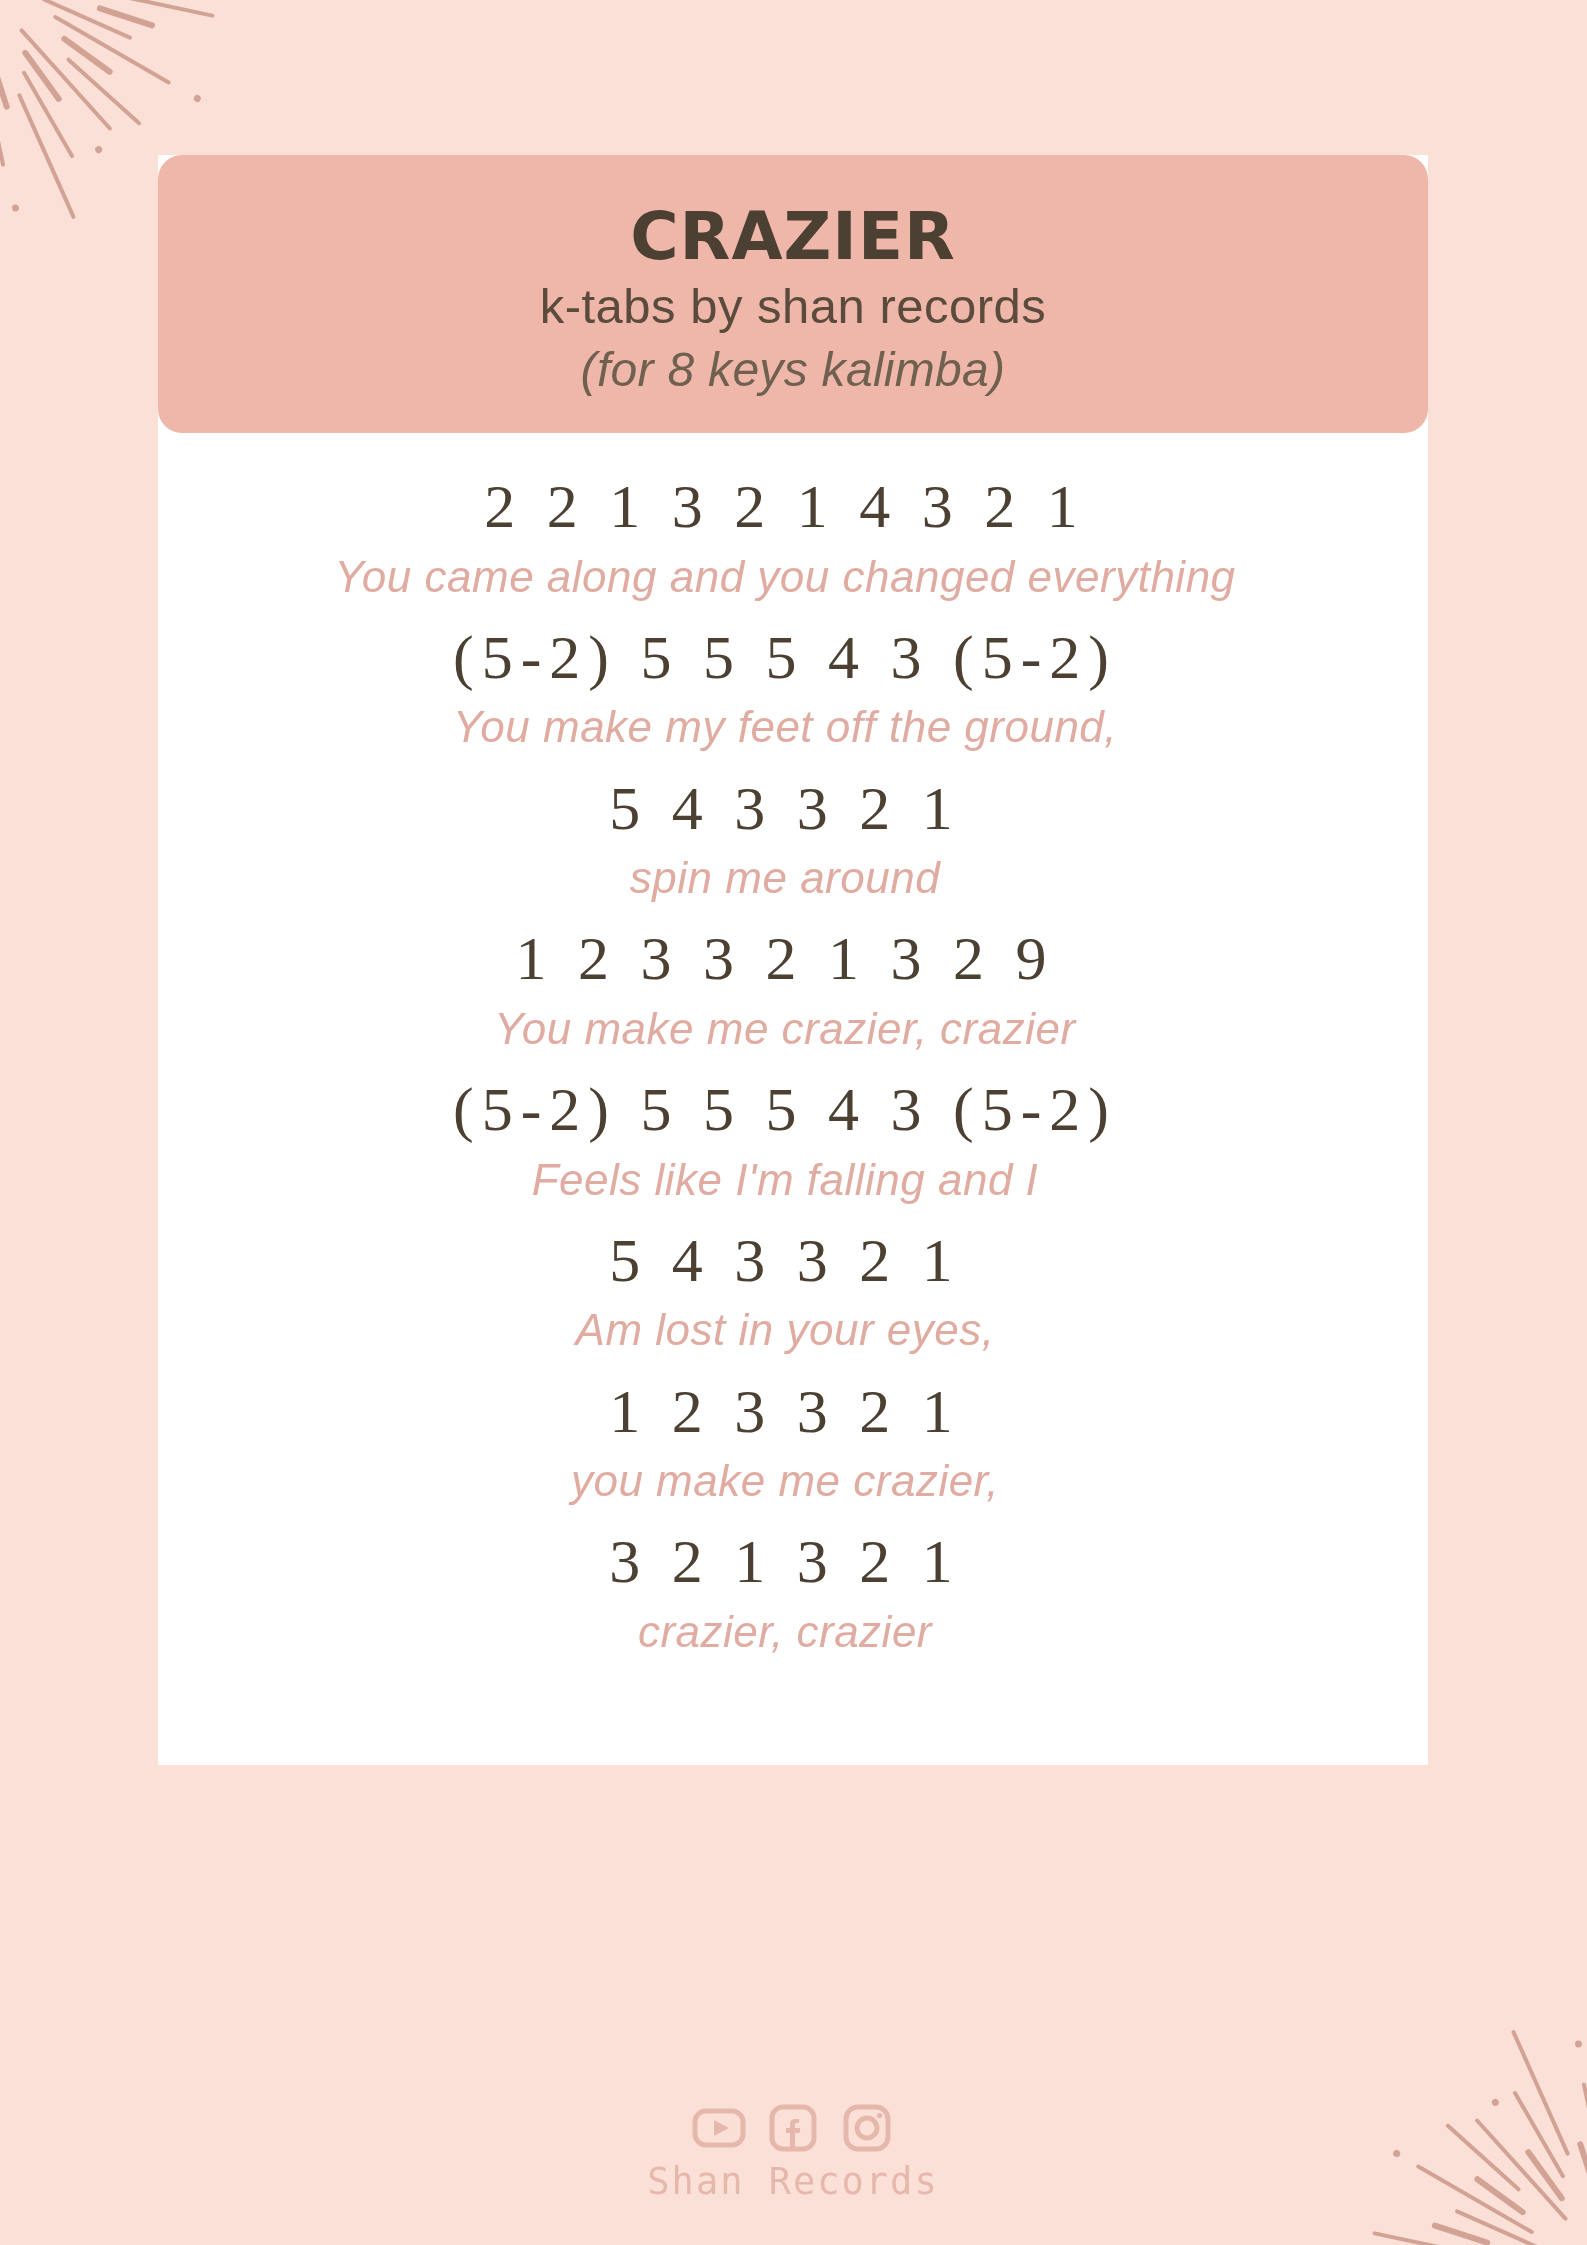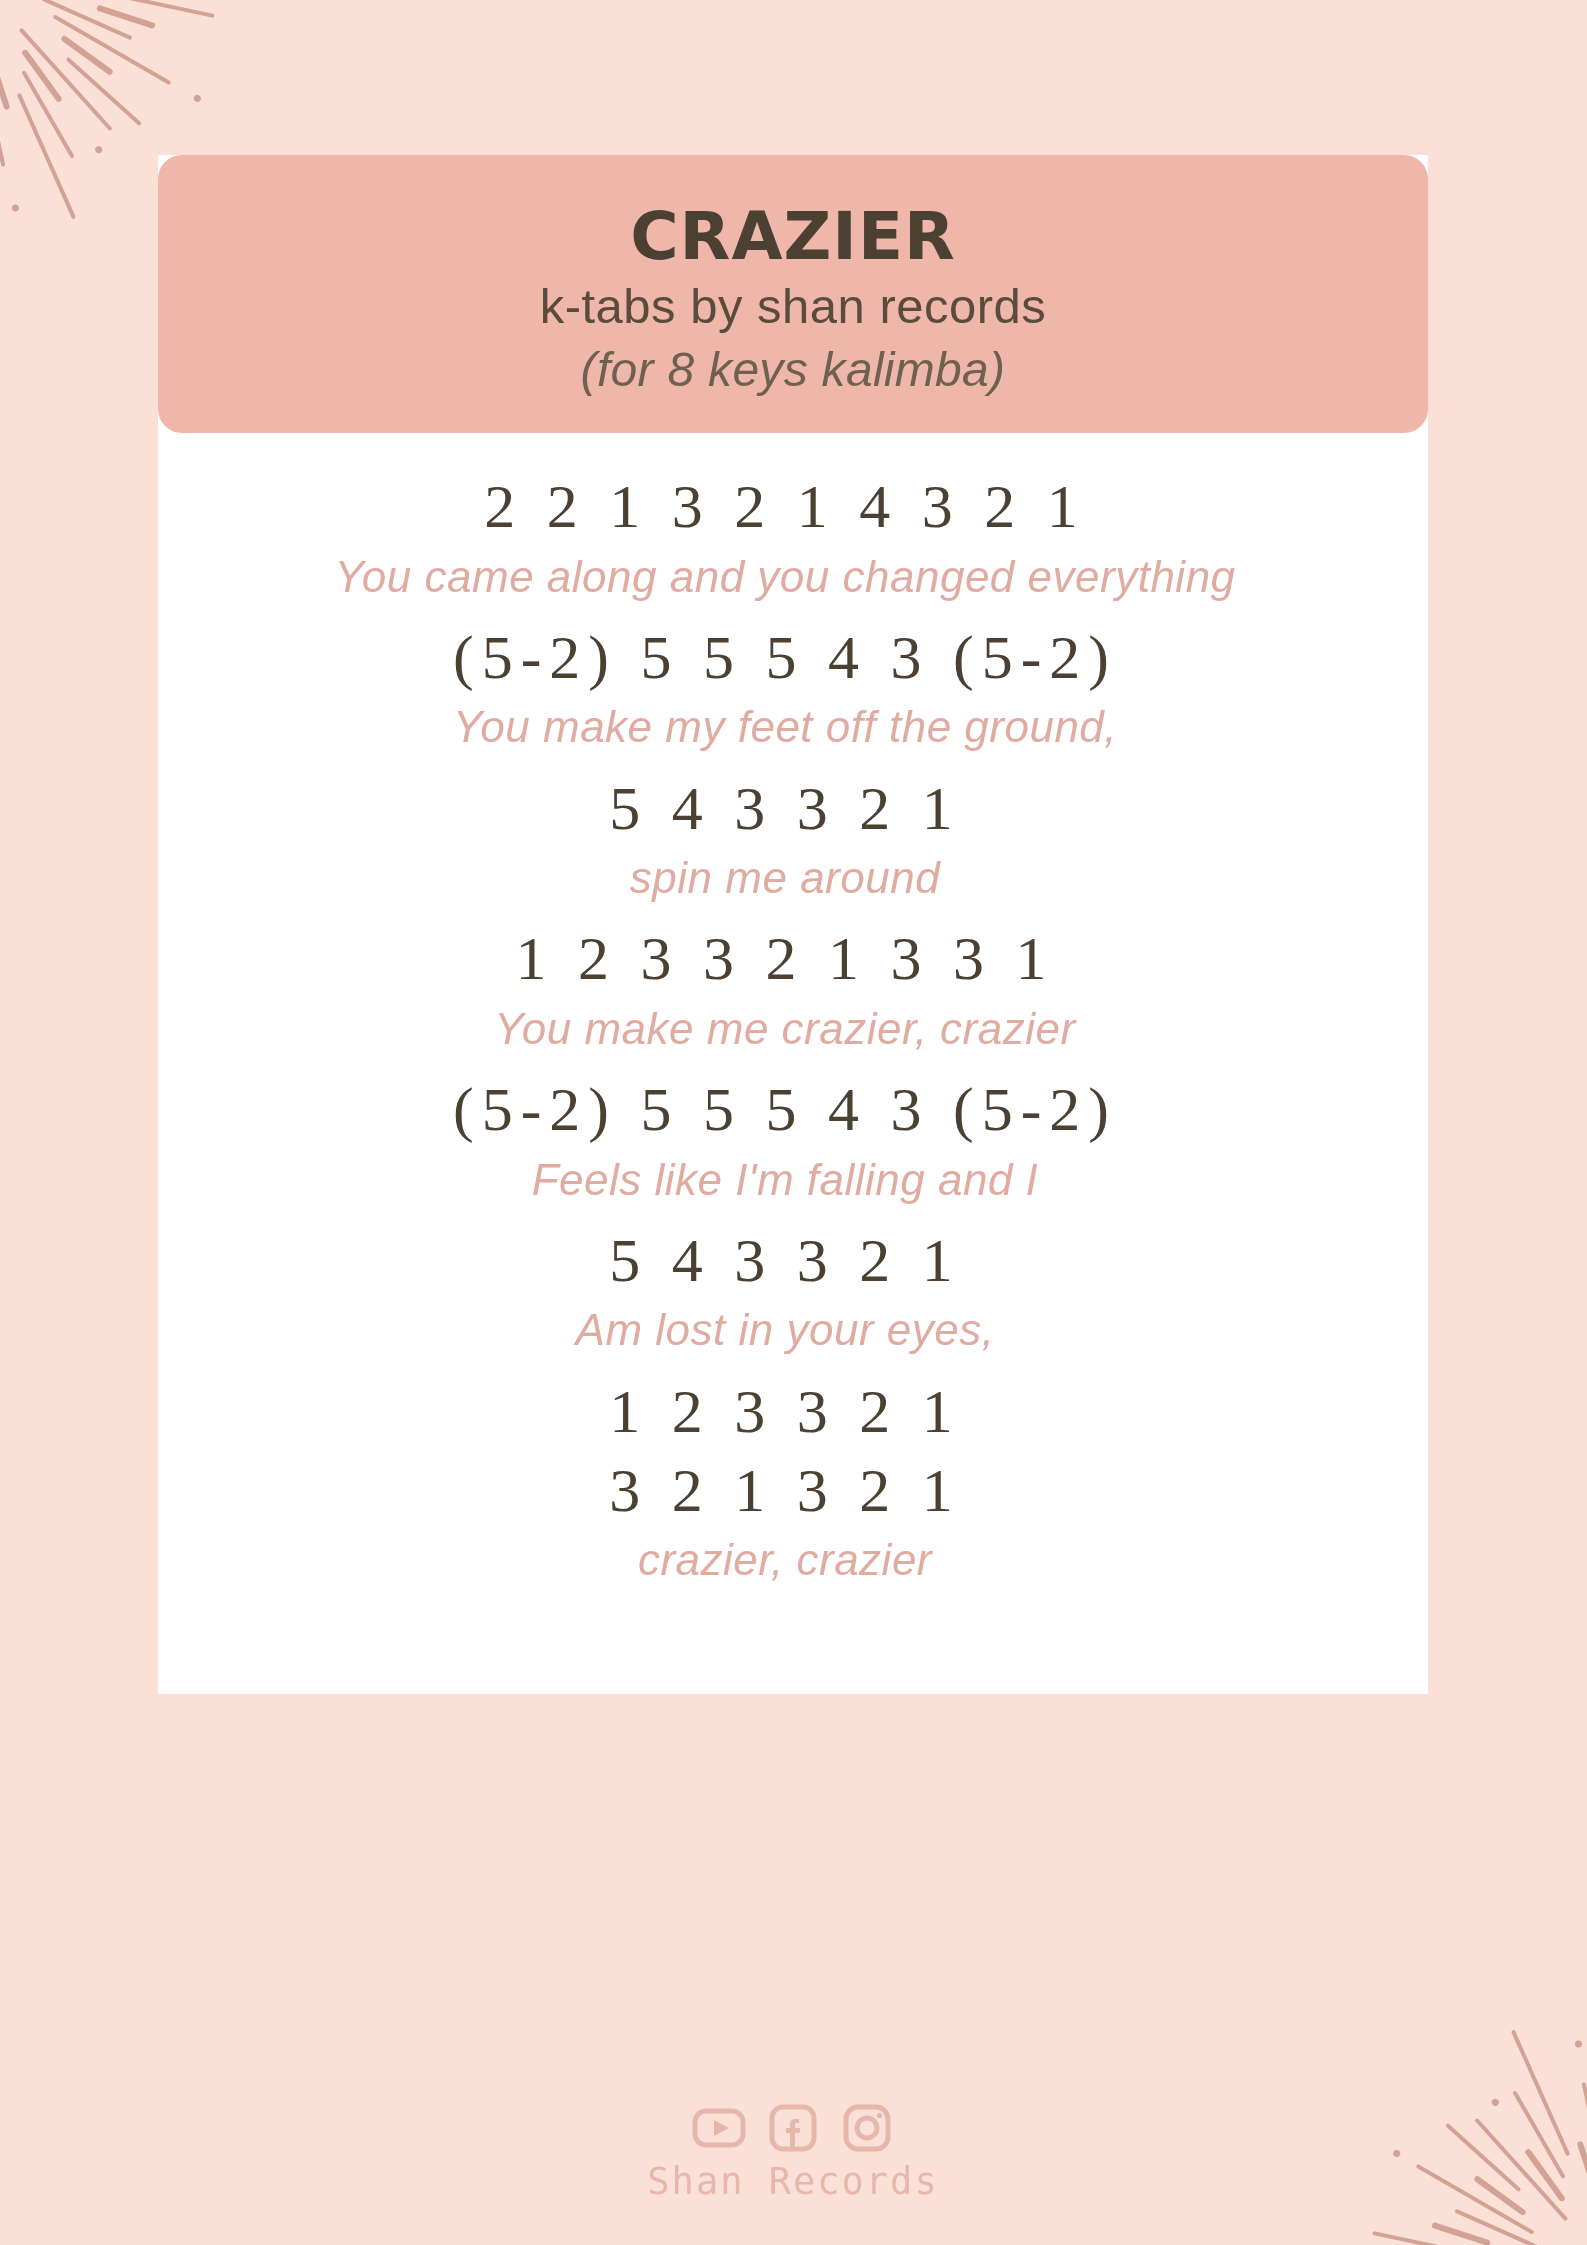--- a/index.html
+++ b/index.html
@@ -179,27 +179,28 @@
     <div class="song-instrument">(for 8 keys kalimba)</div>
   </div>
 
   <div class="tab-body" id="tab-body">
       <div class="tab-line">2 2 1 3 2 1 4 3 2 1</div>
       <div class="lyric-line">You came along and you changed everything</div>
       <div class="tab-line">(5-2) 5 5 5 4 3 (5-2)</div>
       <div class="lyric-line">You make my feet off the ground,</div>
       <div class="tab-line">5 4 3 3 2 1</div>
       <div class="lyric-line">spin me around</div>
-      <div class="tab-line">1 2 3 3 2 1 3 3 1</div>
+      <div class="tab-line">1 2 3 3 2 1 3 2 9</div>
       <div class="lyric-line">You make me crazier, crazier</div>
       <div class="tab-line">(5-2) 5 5 5 4 3 (5-2)</div>
       <div class="lyric-line">Feels like I'm falling and I</div>
       <div class="tab-line">5 4 3 3 2 1</div>
       <div class="lyric-line">Am lost in your eyes,</div>
       <div class="tab-line">1 2 3 3 2 1</div>
+      <div class="lyric-line">you make me crazier,</div>
       <div class="tab-line">3 2 1 3 2 1</div>
       <div class="lyric-line">crazier, crazier</div>
     </div>
 
 </div>
 
 <div class="footer">
   <div class="social-row">
 
     <span class="social-icon">

